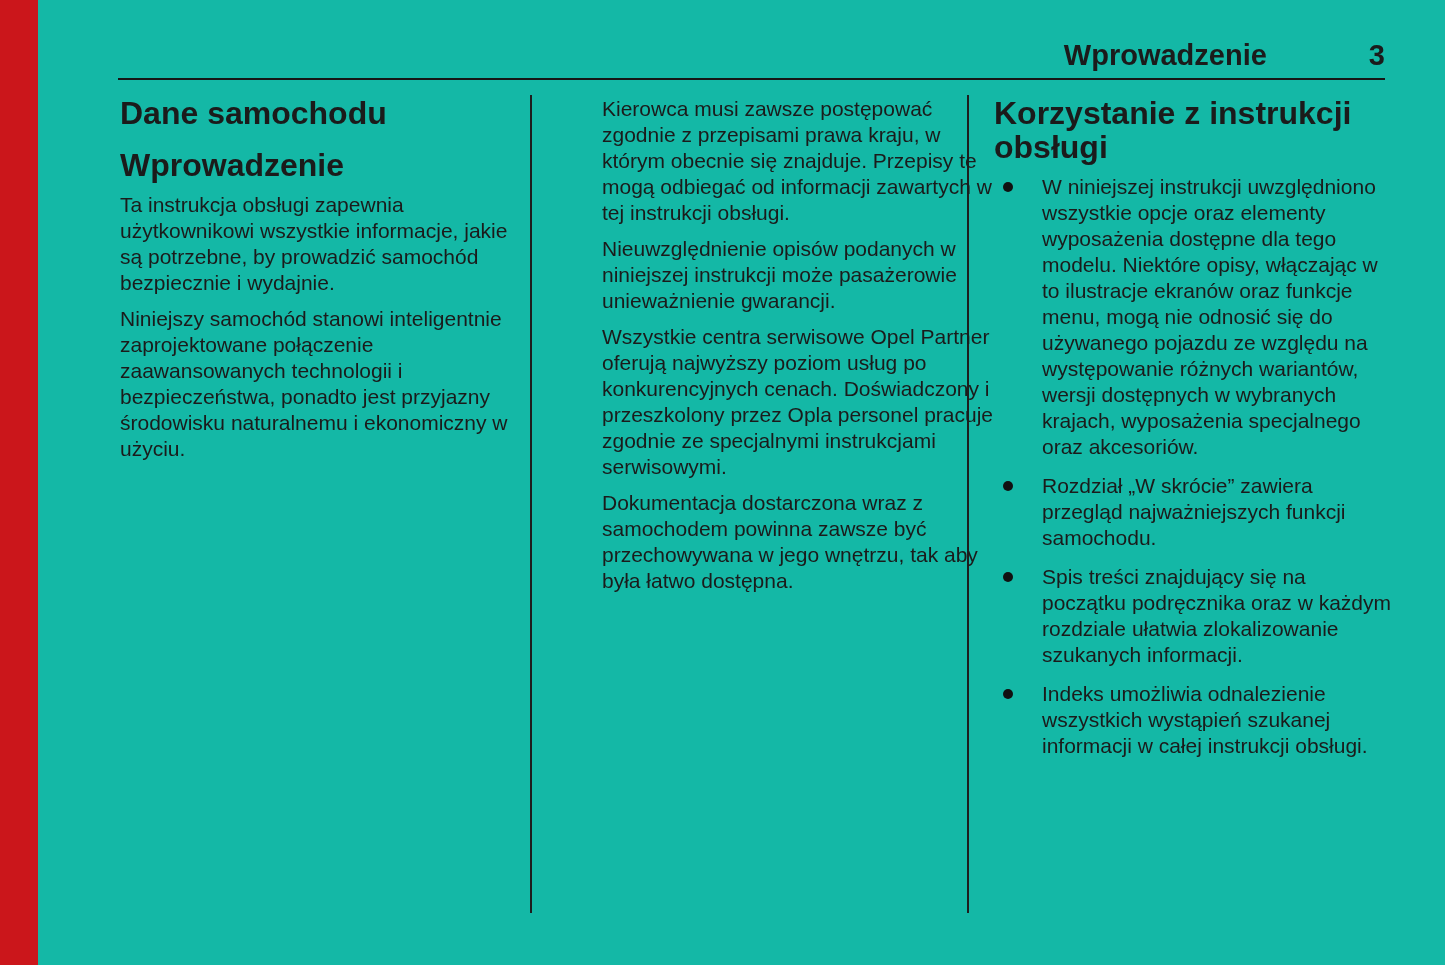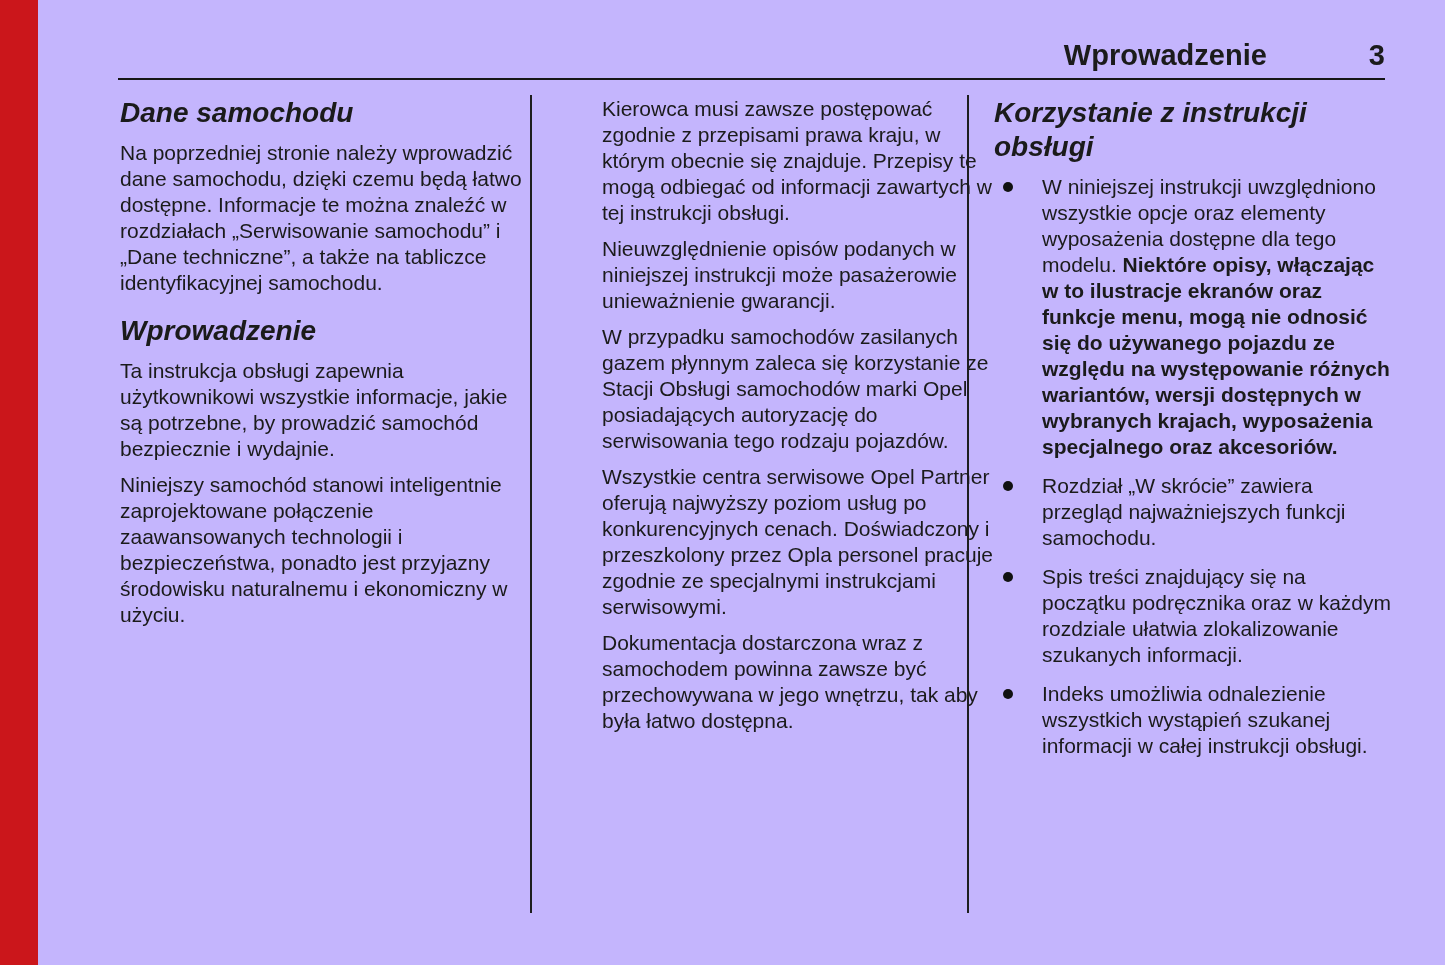--- a/index.html
+++ b/index.html
@@ -1,19 +1,19 @@
 <!DOCTYPE html>
 <html><head>
 <meta charset="utf-8">
 <style>
   html,body{margin:0;padding:0;background:#ffffff;}
   .page{
     position:relative;
     width:1445px;height:965px;
-    background:#c4b5fd;
+    background:#14b8a6;
     font-family:"Liberation Sans","DejaVu Sans",sans-serif;
     color:#1b1b1b;
     overflow:hidden;
   }
   .edge-bar{
     position:absolute;left:0;top:0;width:38px;height:965px;
     background:#cb161b;
   }
   .header{
     position:absolute;left:118px;top:38px;width:1267px;
@@ -31,65 +31,63 @@
   .vsep.s1{left:530px;}
   .vsep.s2{left:967px;}
   .col{
     position:absolute;top:96px;
     font-size:21px;line-height:26px;
   }
   .col.c1{left:120px;width:402px;}
   .col.c2{left:558px;width:402px;margin-left:44px;}
   .col.c3{left:994px;width:398px;}
   h2.sec{
-    font-size:28px;line-height:34px;font-weight:700;
-    margin:0 0 10px 0;letter-spacing:0;font-style:italic;
+    font-size:32px;line-height:34px;font-weight:700;
+    margin:0 0 10px 0;letter-spacing:0;
   }
   h2.sec.mt{margin-top:18px;}
   p.para{margin:0 0 10px 0;}
   ul.bullets{list-style:none;margin:6px 0 0 0;padding:0;}
   ul.bullets li{
     display:flex;align-items:flex-start;
     padding-left:9px;margin-bottom:13px;
   }
   ul.bullets .dot{
     flex:0 0 auto;width:10px;height:10px;border-radius:50%;
     background:#111;margin-top:8px;margin-right:29px;
   }
   ul.bullets .btxt{flex:1 1 auto;}
-  .bold-seg{font-weight:700;}
+  .bold-seg{font-weight:400;}
 </style>
 </head>
 <body>
 
 <div class="page">
 
   <div class="edge-bar"></div>
 
   <div class="header">
     <span class="chapter">Wprowadzenie</span>
     <span class="pagenum">3</span>
   </div>
   <div class="header-rule"></div>
 
   <div class="vsep s1"></div>
   <div class="vsep s2"></div>
 
   <div class="col c1">
     <h2 class="sec">Dane samochodu</h2>
-    <p class="para">Na poprzedniej stronie należy wprowadzić dane samochodu, dzięki czemu będą łatwo dostępne. Informacje te można znaleźć w rozdziałach „Serwisowanie samochodu” i „Dane techniczne”, a także na tabliczce identyfikacyjnej samochodu.</p>
     <h2 class="sec mt">Wprowadzenie</h2>
     <p class="para">Ta instrukcja obsługi zapewnia użytkownikowi wszystkie informacje, jakie są potrzebne, by prowadzić samochód bezpiecznie i wydajnie.</p>
     <p class="para">Niniejszy samochód stanowi inteligentnie zaprojektowane połączenie zaawansowanych technologii i bezpieczeństwa, ponadto jest przyjazny środowisku naturalnemu i ekonomiczny w użyciu.</p>
   </div>
 
   <div class="col c2">
     <p class="para">Kierowca musi zawsze postępować zgodnie z przepisami prawa kraju, w którym obecnie się znajduje. Przepisy te mogą odbiegać od informacji zawartych w tej instrukcji obsługi.</p>
     <p class="para">Nieuwzględnienie opisów podanych w niniejszej instrukcji może pasażerowie unieważnienie gwarancji.</p>
-    <p class="para">W przypadku samochodów zasilanych gazem płynnym zaleca się korzystanie ze Stacji Obsługi samochodów marki Opel posiadających autoryzację do serwisowania tego rodzaju pojazdów.</p>
     <p class="para">Wszystkie centra serwisowe Opel Partner oferują najwyższy poziom usług po konkurencyjnych cenach. Doświadczony i przeszkolony przez Opla personel pracuje zgodnie ze specjalnymi instrukcjami serwisowymi.</p>
     <p class="para">Dokumentacja dostarczona wraz z samochodem powinna zawsze być przechowywana w jego wnętrzu, tak aby była łatwo dostępna.</p>
   </div>
 
   <div class="col c3">
     <h2 class="sec">Korzystanie z instrukcji obsługi</h2>
     <ul class="bullets">
       <li>
         <span class="dot"></span>
         <span class="btxt"><span>W niniejszej instrukcji uwzględniono wszystkie opcje oraz elementy wyposażenia dostępne dla tego modelu. </span><span class="bold-seg">Niektóre opisy, włączając w to ilustracje ekranów oraz funkcje menu, mogą nie odnosić się do używanego pojazdu ze względu na występowanie różnych wariantów, wersji dostępnych w wybranych krajach, wyposażenia specjalnego oraz akcesoriów.</span></span>

